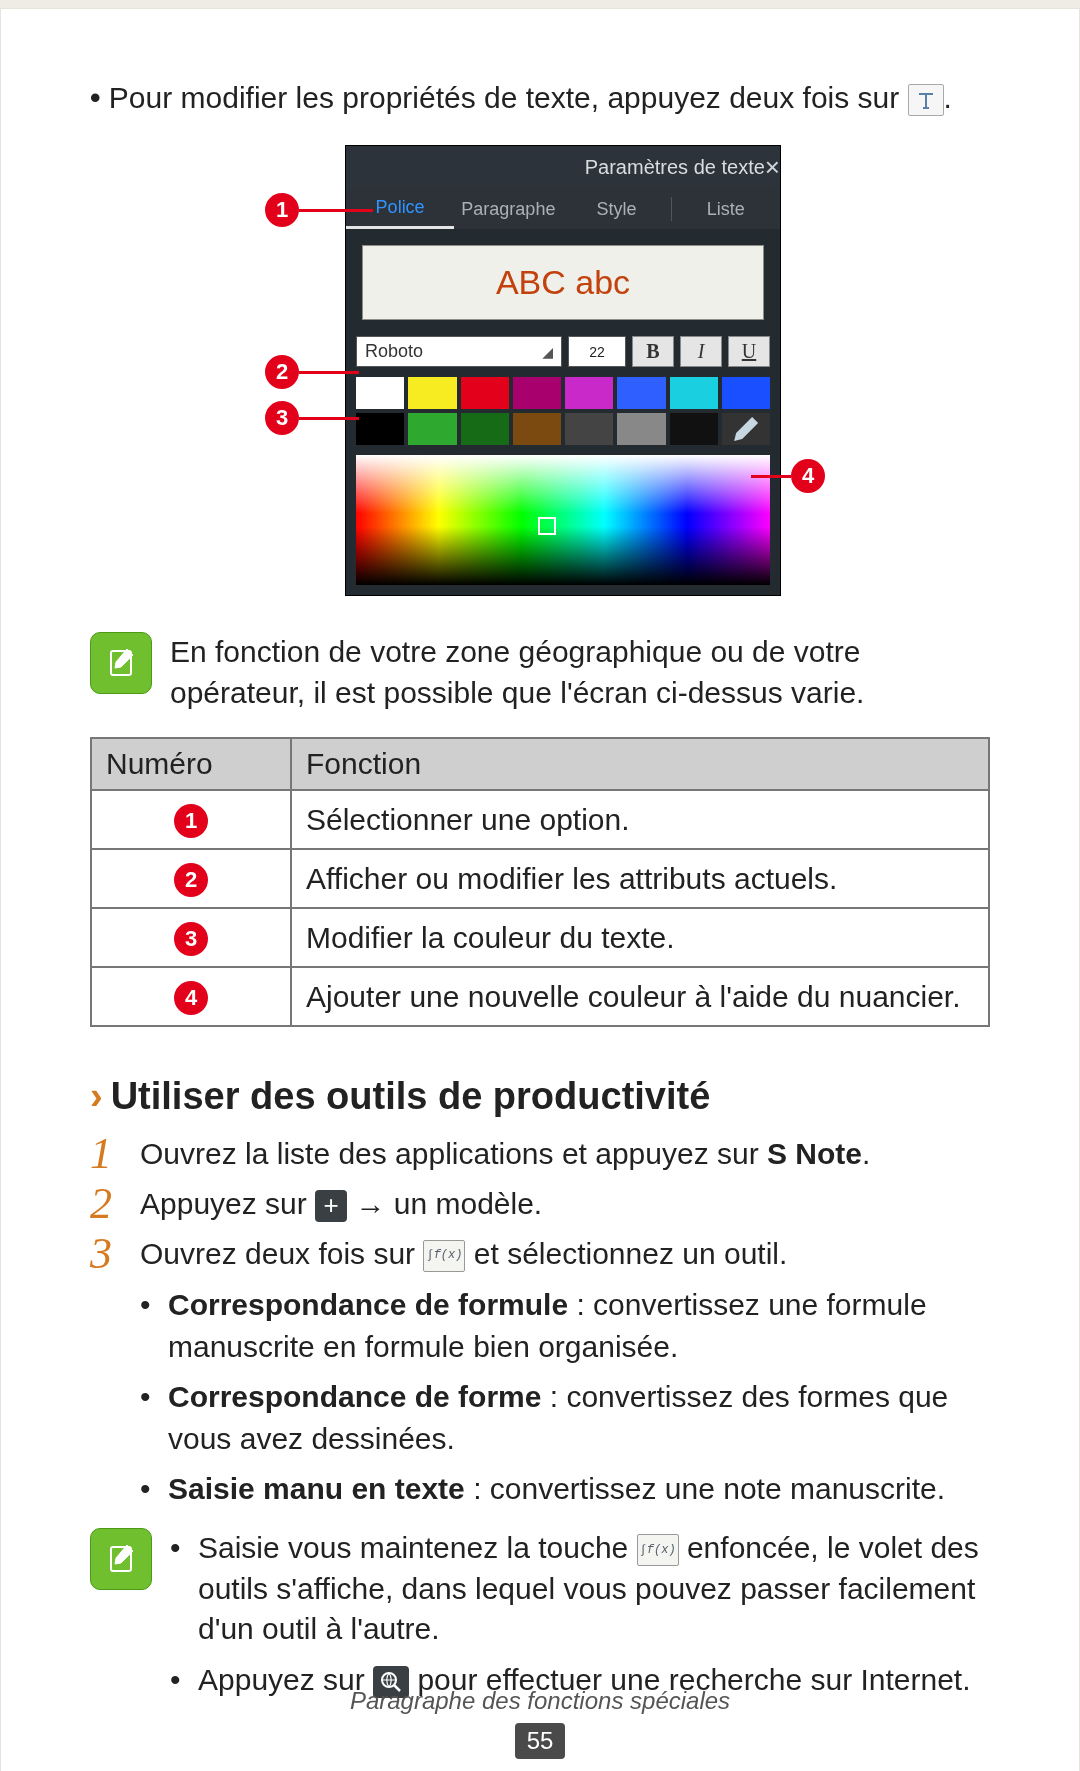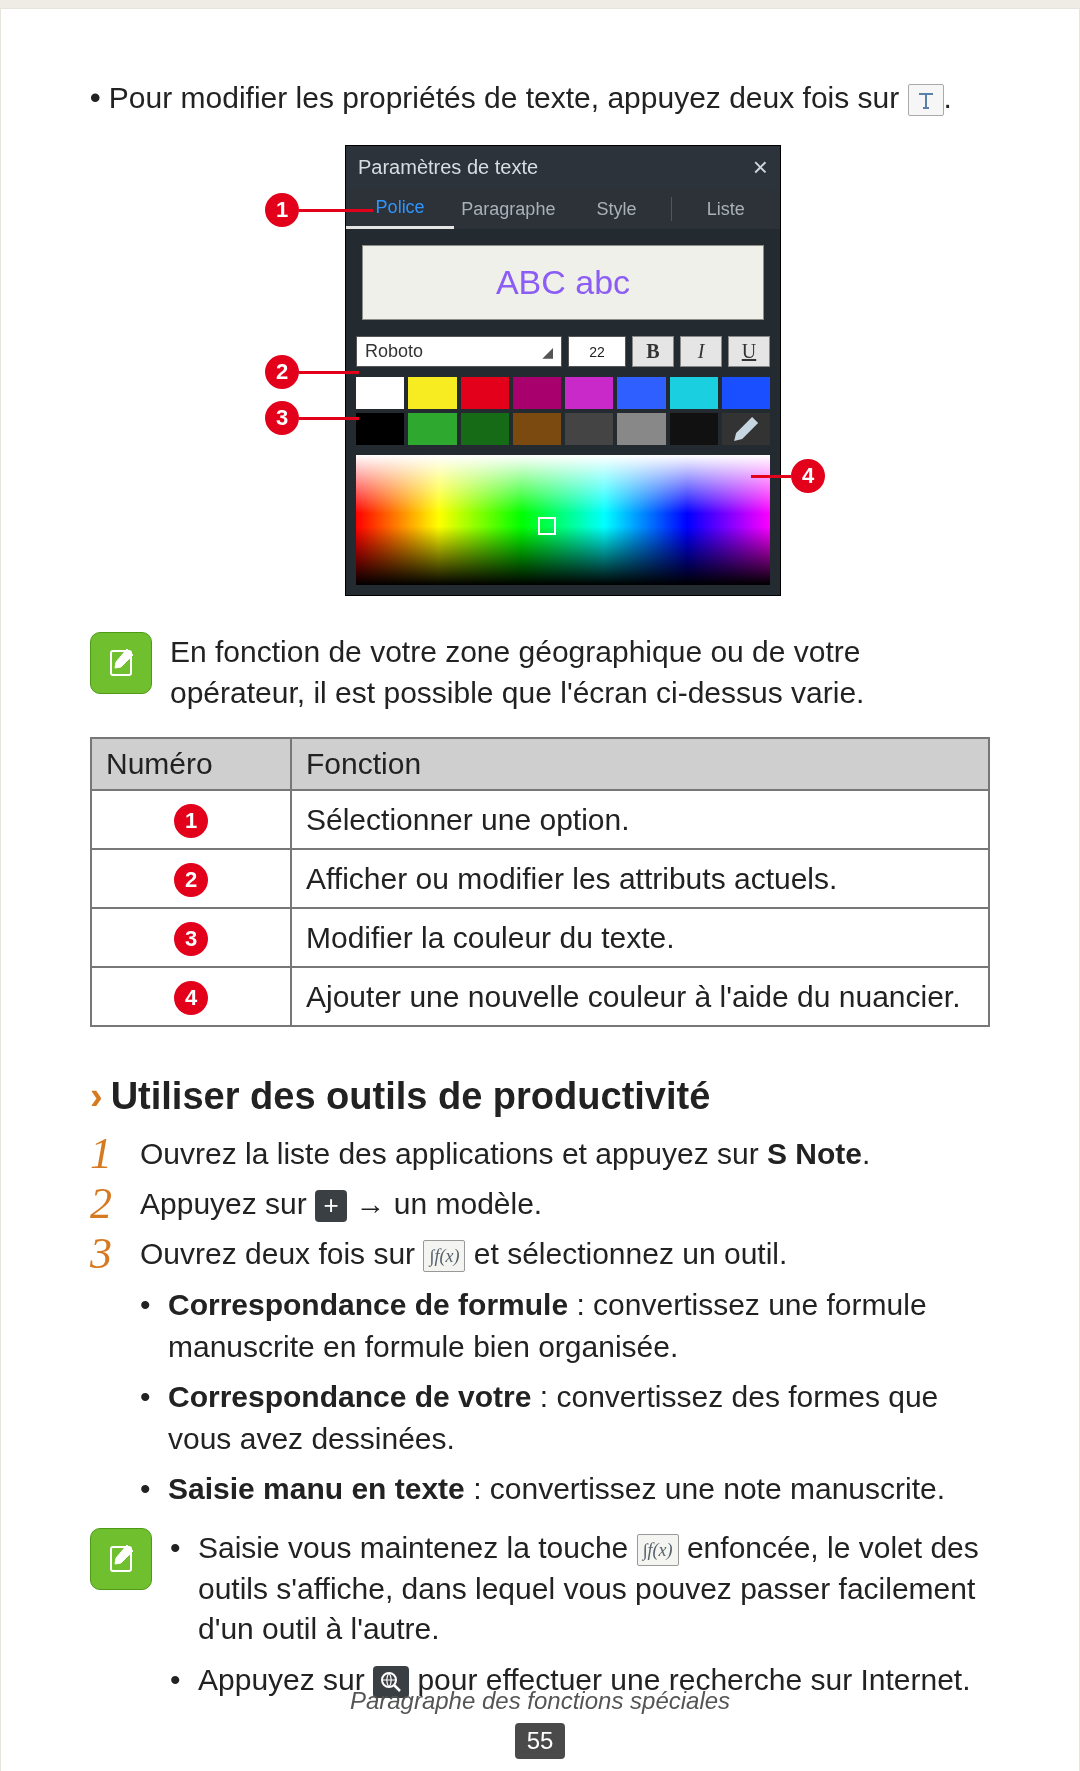--- a/index.html
+++ b/index.html
@@ -5,27 +5,27 @@
 html,body{margin:0;padding:0;background:#eeece4;}
 body{width:1080px;height:1771px;font-family:"Segoe UI","Helvetica Neue",Arial,sans-serif;color:#222;position:relative;}
 .page{background:#fff;margin:8px auto;width:1080px;height:1771px;box-sizing:border-box;padding:70px 90px 0 90px;position:relative;box-shadow:inset 0 0 0 1px #e6e4dc;}
 .bullet-line{font-size:30px;line-height:1.3;}
 .bullet-line .dot{font-weight:bold;}
 .t-icon{display:inline-flex;align-items:center;justify-content:center;width:34px;height:30px;border:1px solid #aaa;background:#f6f6f6;vertical-align:middle;border-radius:2px;font-family:serif;color:#5a7fa8;font-weight:bold;}
 .t-icon svg{display:block;}
 
 .shot-wrap{position:relative;width:550px;margin:28px auto 0 auto;}
 .panel{width:434px;margin-left:80px;background:#232a30;border:1px solid #000;}
-.panel-title{display:flex;align-items:center;justify-content:space-between;background:#2d333a;color:#d8dde1;font-size:20px;padding:6px 12px;}
+.panel-title{display:flex;align-items:center;justify-content:flex-end;background:#2d333a;color:#d8dde1;font-size:20px;padding:6px 0;}
 .panel-x{color:#cfd5da;font-size:26px;}
 .tabs{display:flex;align-items:center;background:#2c3238;font-size:18px;color:#a9b1b7;}
 .tab{flex:1;text-align:center;padding:8px 0;}
 .tab.active{color:#2f94ff;border-bottom:3px solid #e5e5e5;}
 .tabs .sep{width:1px;height:24px;background:#555;}
-.preview{background:#f0f0ea;margin:16px;text-align:center;font-size:34px;color:#8b5cf6;padding:18px 0;box-shadow:inset 0 0 0 1px #8e8e84;}
+.preview{background:#f0f0ea;margin:16px;text-align:center;font-size:34px;color:#c2410c;padding:18px 0;box-shadow:inset 0 0 0 1px #8e8e84;}
 .attr-row{display:flex;align-items:stretch;padding:0 10px 6px 10px;gap:6px;}
 .fontsel{flex:1;background:#fff;border:1px solid #555;font-size:18px;padding:4px 8px;color:#333;display:flex;justify-content:space-between;align-items:center;}
 .fontsel .tri{font-size:14px;color:#555;}
 .sizebox{width:56px;background:#fff;border:1px solid #555;font-size:14px;text-align:center;display:flex;align-items:center;justify-content:center;}
 .biu{width:40px;background:#e5e5e5;border:1px solid #888;display:flex;align-items:center;justify-content:center;font-family:serif;font-size:20px;color:#333;}
 .biu.i{font-style:italic;}
 .biu.u{text-decoration:underline;}
 .swatches{display:grid;grid-template-columns:repeat(8,1fr);gap:4px;padding:4px 10px 10px 10px;}
 .sw{height:32px;}
 .gradient{height:130px;margin:0 10px 10px 10px;position:relative;background:
@@ -47,21 +47,21 @@
 table.ft td.num{text-align:center;width:170px;border-right:2px solid #777;}
 table.ft .badge{display:inline-flex;width:34px;height:34px;border-radius:50%;background:#e2001a;color:#fff;align-items:center;justify-content:center;font-weight:bold;font-size:22px;}
 table.ft{border-left:2px solid #777;border-right:2px solid #777;border-bottom:2px solid #777;}
 
 .sect{margin-top:48px;font-size:38px;font-weight:bold;}
 .sect .chev{color:#d67a22;margin-right:8px;}
 ol.steps{list-style:none;padding:0;margin:14px 0 0 0;}
 ol.steps li{display:flex;align-items:flex-start;font-size:30px;line-height:1.45;margin:6px 0;}
 ol.steps li .snum{font-family:"Brush Script MT","Segoe Script",cursive;font-style:italic;font-size:44px;color:#d67a22;width:50px;flex:0 0 50px;line-height:1;}
 .plus-icon{display:inline-flex;width:32px;height:32px;background:#3a3f43;color:#fff;align-items:center;justify-content:center;font-size:26px;border-radius:4px;vertical-align:middle;}
-.fx-icon{display:inline-flex;align-items:center;justify-content:center;width:40px;height:30px;border:1px solid #999;background:#f4f4f0;vertical-align:middle;font-style:italic;font-family:Liberation Serif, serif;color:#55606b;font-size:18px;border-radius:2px;}
+.fx-icon{display:inline-flex;align-items:center;justify-content:center;width:40px;height:30px;border:1px solid #999;background:#f4f4f0;vertical-align:middle;font-style:italic;font-family:Liberation Mono, monospace;color:#55606b;font-size:12px;border-radius:2px;}
 .search-icon{display:inline-flex;align-items:center;justify-content:center;width:36px;height:32px;background:#3a3f43;border-radius:4px;vertical-align:middle;}
 .sub-bullets{list-style:none;padding:0;margin:8px 0 0 50px;}
 .sub-bullets li{font-size:30px;line-height:1.4;margin:8px 0;padding-left:28px;position:relative;}
 .sub-bullets li::before{content:"•";position:absolute;left:0;top:0;}
 .footer-t{position:absolute;bottom:64px;left:0;right:0;text-align:center;font-style:italic;color:#555;font-size:24px;}
 .pagenum{position:absolute;bottom:20px;left:50%;transform:translateX(-50%);width:50px;height:36px;background:#4a4a4a;color:#fff;display:flex;align-items:center;justify-content:center;border-radius:4px;font-size:24px;}
 </style>
 </head>
 <body>
 
@@ -185,21 +185,21 @@
         <div><span>Appuyez sur </span><span class="plus-icon">+</span><span> → un modèle.</span></div>
       </li>
     <li>
         <span class="snum">3</span>
         <div><span>Ouvrez deux fois sur </span><span class="fx-icon">∫f(x)</span><span> et sélectionnez un outil.</span></div>
       </li>
   </ol>
 
   <ul class="sub-bullets" id="tools">
       <li><b>Correspondance de formule</b> : convertissez une formule manuscrite en formule bien organisée.</li>
-      <li><b>Correspondance de votre</b> : convertissez des formes que vous avez dessinées.</li>
+      <li><b>Correspondance de forme</b> : convertissez des formes que vous avez dessinées.</li>
       <li><b>Saisie manu en texte</b> : convertissez une note manuscrite.</li>
     </ul>
 
   <div class="note" style="margin-top:18px">
     <div class="note-icon">
       <svg width="36" height="36" viewBox="0 0 36 36" fill="none">
           <rect x="8" y="6" width="20" height="24" rx="2" stroke="#fff" stroke-width="2"></rect>
           <path d="M24 4l6 6-12 12-6 1 1-6z" fill="#fff"></path>
         </svg>
     </div>

